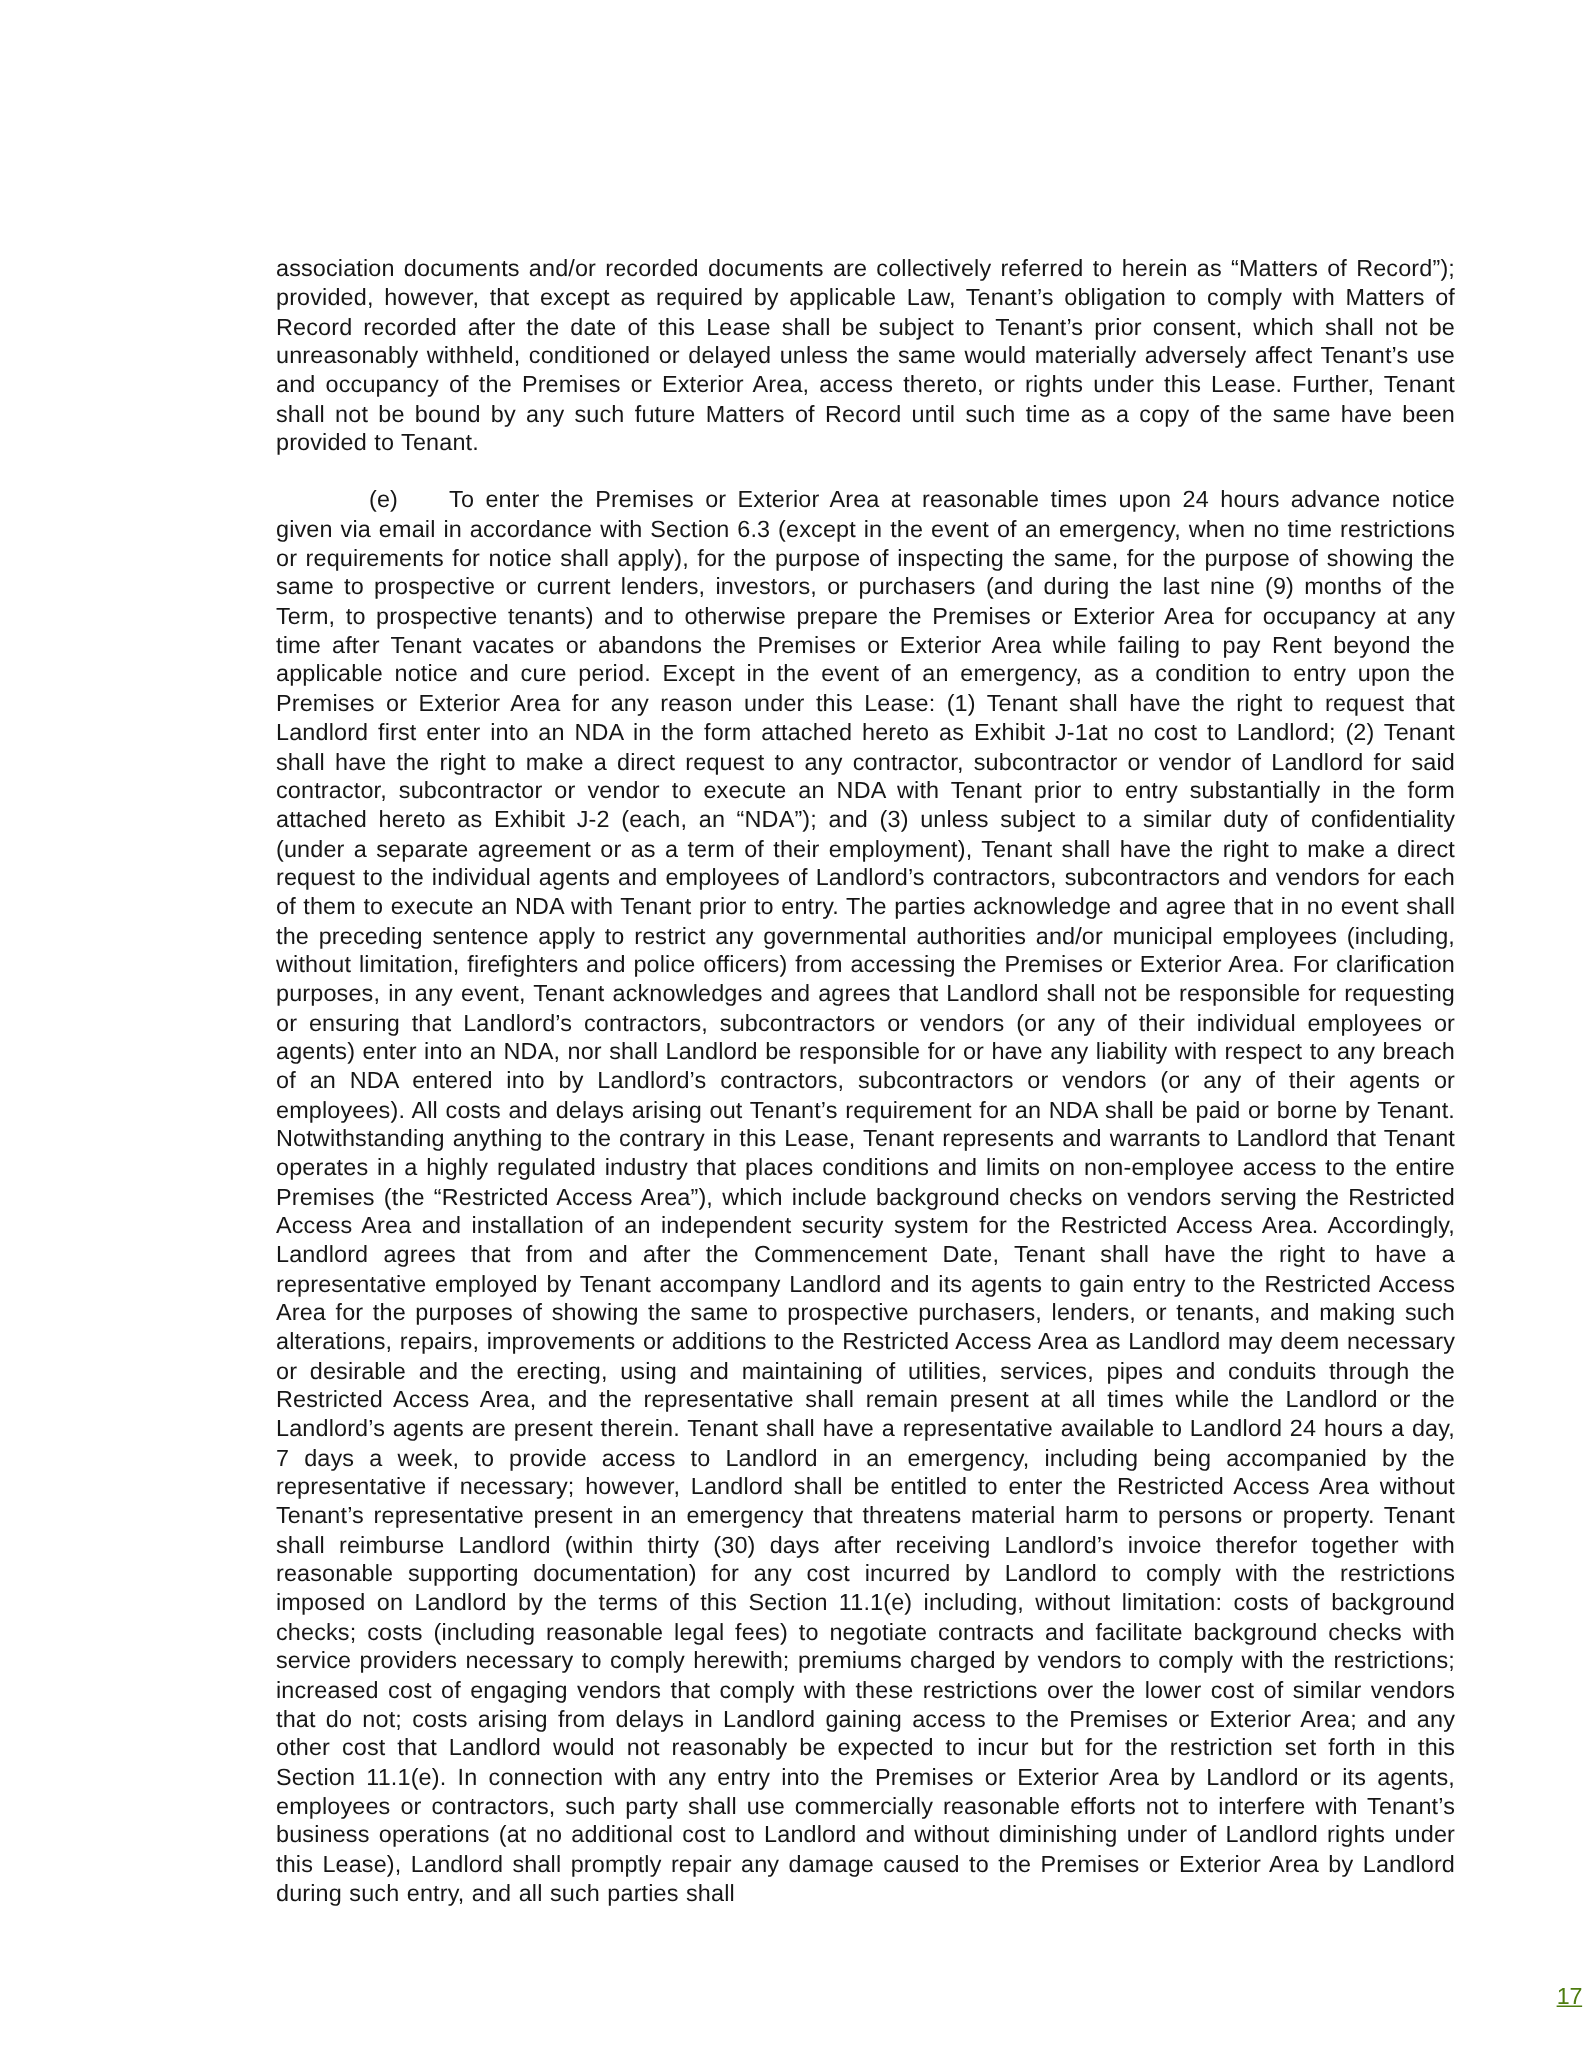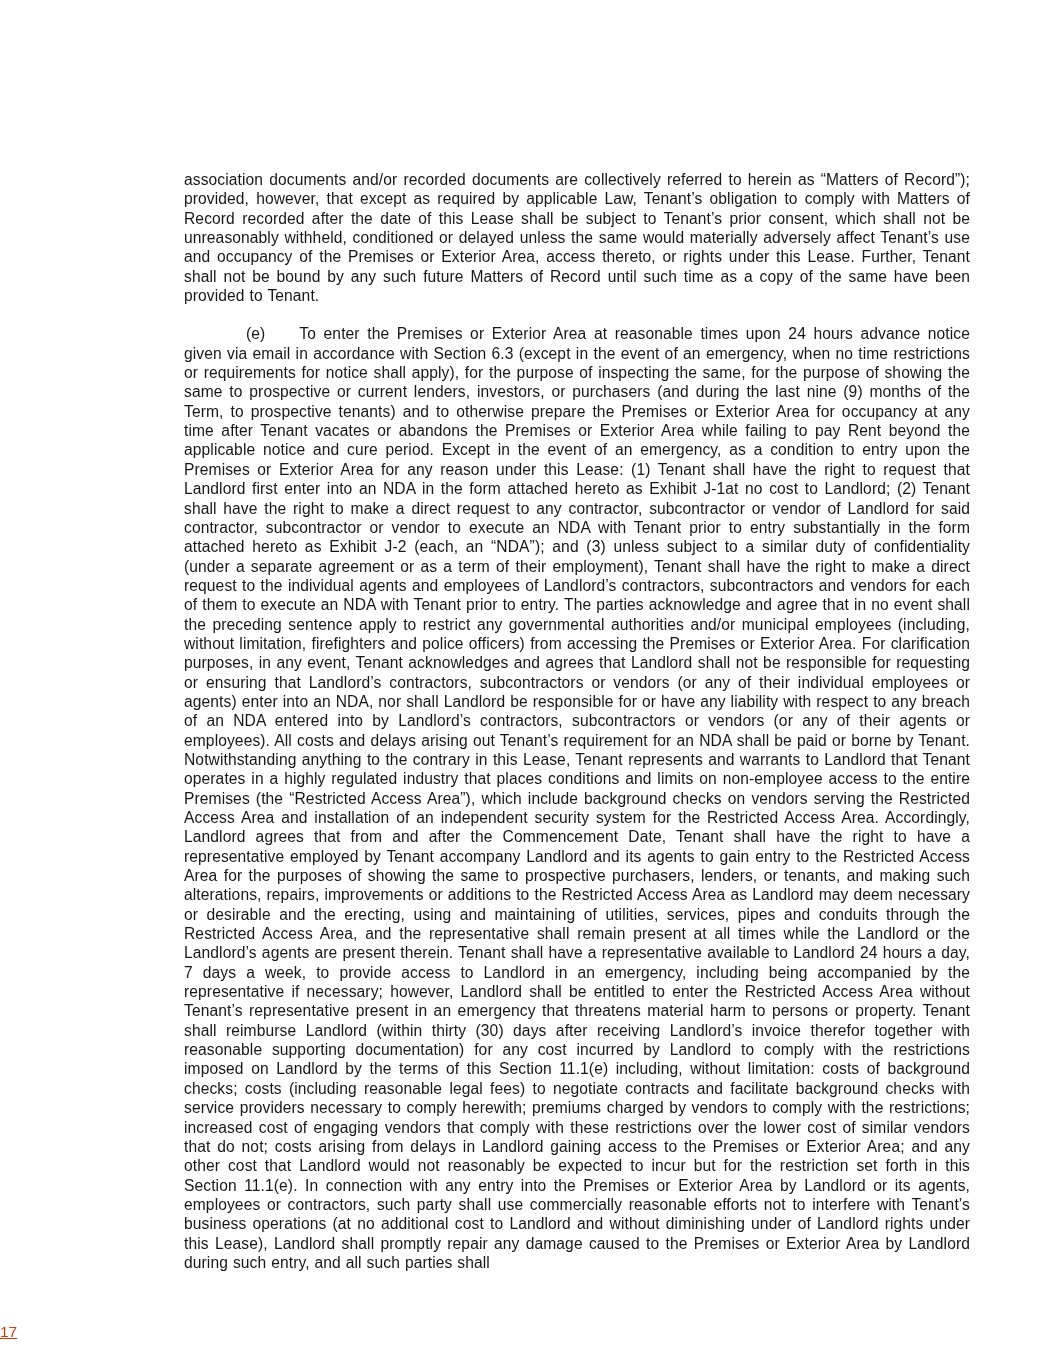--- a/index.html
+++ b/index.html
@@ -42,24 +42,24 @@
     display: inline-block;
     width: 34px;
   }
   .underline {
   }
   .page-number {
     position: absolute;
     left: 0;
     top: 1278px;
     width: 100%;
-    text-align: left;
+    text-align: right;
     font-size: 15.5px;
     line-height: 19px;
-    color: #c2410c;
+    color: #4d7c0f;
     text-decoration: underline;
   }
 </style>
 </head>
 <body>
 
 <div class="page">
 
   <div class="text-block">
 

